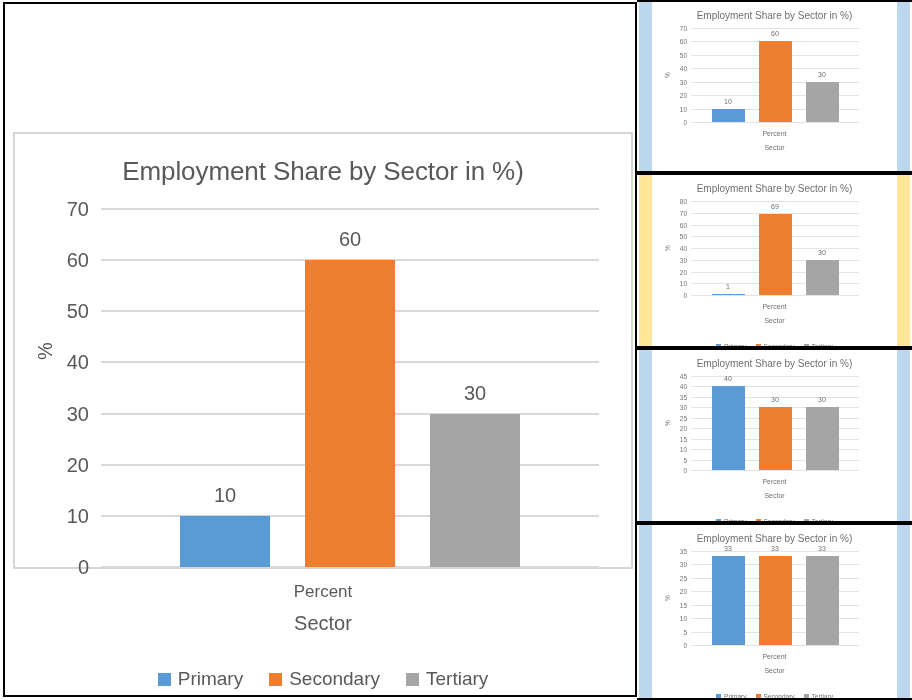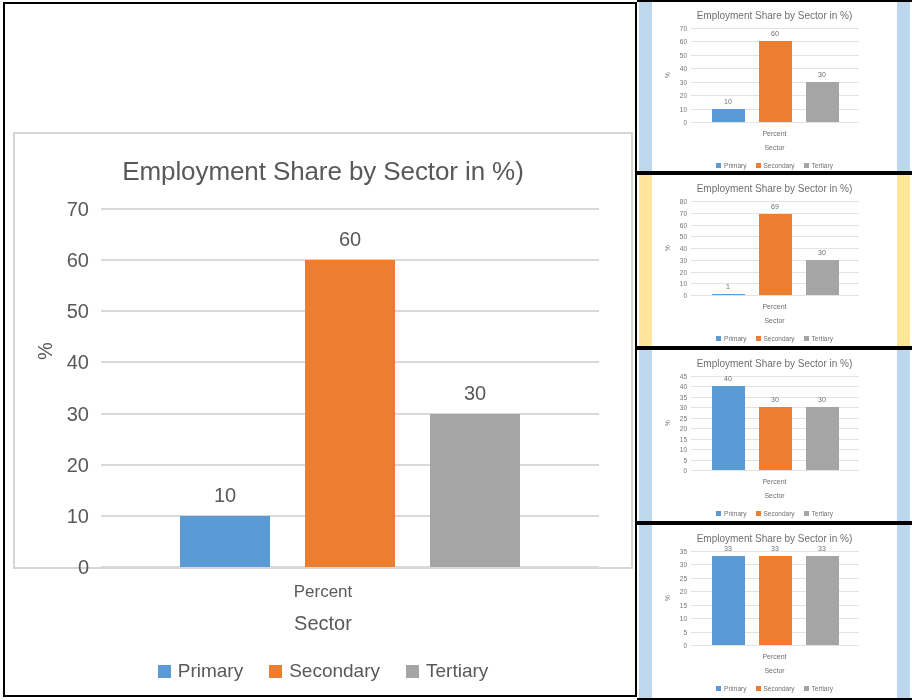--- a/index.html
+++ b/index.html
@@ -103,21 +103,21 @@
   #main-legend {
     position: absolute;
     left: 0; right: 0; top: 526px;
     display: flex;
     justify-content: center;
     align-items: center;
     gap: 26px;
     font-size: 19px;
     color: #595959;
   }
-  .legend-item { display: flex; align-items: center; gap: 7px; }
+  .legend-item { display: flex; align-items: center; gap: 7px; margin-top: 8px; }
   .legend-swatch { width: 13px; height: 13px; display: inline-block; }
 
   
   #thumb-strip {
     position: absolute;
     left: 637px; top: 0;
     width: 275px; height: 700px;
   }
   .thumb-panel {
     position: relative;

